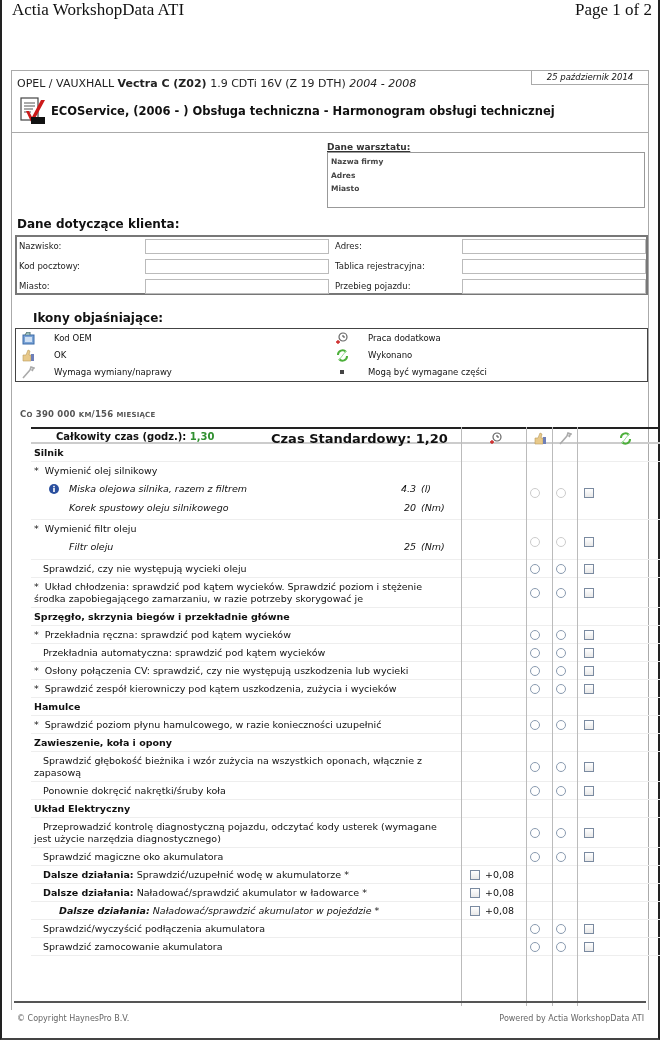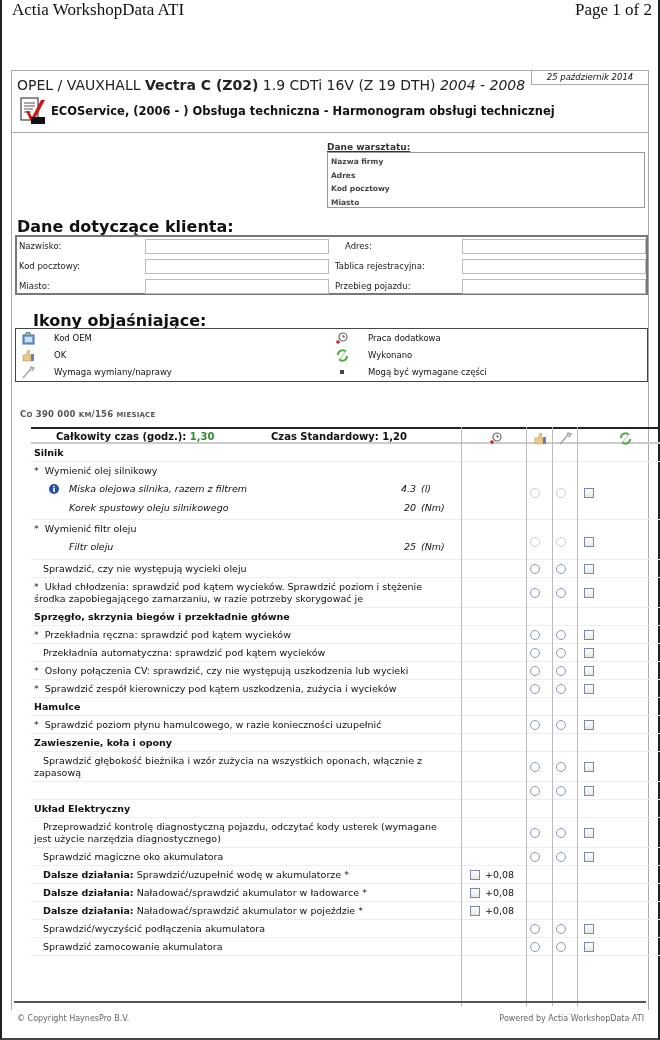--- a/index.html
+++ b/index.html
@@ -1,51 +1,51 @@
 <!DOCTYPE html>
 <html><head>
 <meta charset="utf-8">
 <style>
   * { box-sizing: border-box; margin: 0; padding: 0; }
   html, body { width: 660px; height: 1040px; background: #fff; overflow: hidden; }
   body { font-family: "DejaVu Sans", sans-serif; color: #111; position: relative; }
   .frame { position: absolute; left: 0; top: 0; width: 660px; height: 1040px; border-left: 2px solid #222; border-right: 2px solid #222; border-bottom: 2px solid #444; }
   .print-header { position: absolute; top: 0; left: 12px; right: 8px; height: 24px; font-family: "Liberation Serif", serif; font-size: 17px; display: flex; justify-content: space-between; gap: 32px; }
   .doc { position: absolute; left: 11px; top: 70px; width: 638px; height: 940px; border: 1px solid #aaa; border-bottom: none; }
-  .vehicle-line { position: absolute; left: 5px; top: 6px; font-size: 14px; color: #222; }
+  .vehicle-line { position: absolute; left: 5px; top: 6px; font-size: 11px; color: #222; }
   .vehicle-line b { font-weight: bold; }
   .vehicle-line i { font-style: italic; }
   .date-box { position: absolute; right: 0; top: 0; width: 117px; height: 14px; border-left: 1px solid #aaa; border-bottom: 1px solid #aaa; font-size: 8.5px; font-style: italic; text-align: center; line-height: 13px; }
   .title-row { position: absolute; left: 8px; top: 26px; display: flex; align-items: center; }
   .logo { width: 26px; height: 28px; margin-right: 5px; }
   .main-title { font-size: 11.5px; font-weight: bold; }
   .title-sep { position: absolute; left: 0; right: 0; top: 61px; height: 1px; background: #aaa; }
 
   .ws-label { position: absolute; left: 315px; top: 71px; font-size: 9px; font-weight: bold; color: #333; text-decoration: underline; }
   .ws-box { position: absolute; left: 315px; top: 81px; width: 318px; height: 56px; border: 1px solid #999; padding: 2px 3px; }
   .ws-box div { font-size: 7.5px; font-weight: bold; color: #444; height: 13.5px; line-height: 13.5px; }
 
-  .sec-title { position: absolute; left: 5px; font-size: 16px; font-weight: bold; }
+  .sec-title { position: absolute; left: 5px; font-size: 12px; font-weight: bold; }
   .client-box { position: absolute; left: 3px; top: 164px; width: 633px; height: 60px; border: 2px solid #777; }
   .client-row { position: absolute; left: 0; width: 100%; height: 20px; }
   .client-row .lbl { position: absolute; font-size: 8.5px; color: #222; top: 4px; }
   .client-row .inp { position: absolute; height: 15px; border: 1px solid #bbb; top: 2px; background: #fff; }
 
   .legend-box { position: absolute; left: 3px; top: 257px; width: 633px; height: 54px; border: 1px solid #444; }
   .legend-item { position: absolute; display: flex; align-items: center; font-size: 8.5px; }
   .legend-item .ic { width: 16px; height: 14px; margin-right: 18px; display: flex; align-items: center; justify-content: center; }
 
   .interval { position: absolute; left: 8px; top: 338px; font-size: 8.5px; font-weight: bold; color: #555; letter-spacing: 0.2px; }
   .interval .sc { font-size: 7px; }
 
   .table { position: absolute; left: 3px; top: 356px; width: 633px; margin-left: 16px; }
   .thead { position: relative; height: 17px; border-top: 2px solid #222; border-bottom: 2px solid #ccc; }
   .thead .tot { position: absolute; left: 25px; top: 2px; font-size: 10px; font-weight: bold; }
   .thead .tot .g { color: #2f8f2f; }
-  .thead .std { position: absolute; left: 240px; top: 2px; font-size: 10px; font-weight: bold; }
+  .thead .std { position: absolute; left: 240px; top: 2px; font-size: 13px; font-weight: bold; }
   .vline { position: absolute; top: 0; width: 1px; background: #bbb; }
   .row { position: relative; border-bottom: 1px solid #eee; font-size: 9.5px; }
   .row .txt { position: absolute; left: 3px; top: 3px; width: 410px; line-height: 12px; }
   .row.cat .txt { font-weight: bold; }
   .radio { position: absolute; width: 10px; height: 10px; border-radius: 50%; border: 1px solid #8a9bb0; background: #fff; }
   .radio.light { border-color: #ccc; }
   .cb { position: absolute; width: 10px; height: 10px; border: 1px solid #7a8aa0; background: linear-gradient(#fff, #e8e8e8); }
   .addtime { position: absolute; left: 454px; font-size: 9.5px; }
   .sub { position: absolute; font-style: italic; font-size: 9.5px; }
   .sub-val { position: absolute; font-style: italic; font-size: 9.5px; text-align: right; }
@@ -84,30 +84,29 @@
       <rect x="11" y="20" width="14" height="7" fill="#111"></rect>
     </svg>
     <span class="main-title">ECOService, (2006 - ) Obsługa techniczna - Harmonogram obsługi technicznej</span>
   </div>
   <div class="title-sep"></div>
 
   <div class="ws-label">Dane warsztatu:</div>
   <div class="ws-box">
     <div>Nazwa firmy</div>
     <div>Adres</div>
-    <div>Kod pocztowy</div>
     <div>Miasto</div>
   </div>
 
   <div class="sec-title" style="top:146px;">Dane dotyczące klienta:</div>
   <div class="client-box">
     <div class="client-row" style="top:0;">
       <span class="lbl" style="left:2px;">Nazwisko:</span>
       <div class="inp" style="left:128px; width:184px;"></div>
-      <span class="lbl" style="left:328px;">Adres:</span>
+      <span class="lbl" style="left:318px;">Adres:</span>
       <div class="inp" style="left:445px; width:184px;"></div>
     </div>
     <div class="client-row" style="top:40px;">
       <span class="lbl" style="left:2px;">Miasto:</span>
       <div class="inp" style="left:128px; width:184px;"></div>
       <span class="lbl" style="left:318px;">Przebieg pojazdu:</span>
       <div class="inp" style="left:445px; width:184px;"></div>
     </div>
     <div class="client-row" style="top:20px;">
       <span class="lbl" style="left:2px;">Kod pocztowy:</span>
@@ -294,20 +293,21 @@
         <div class="row cat" style="height: 18px;">
           <div class="txt" style="white-space: pre-wrap;">Zawieszenie, koła i opony</div>
         </div>
         <div class="row" style="height: 30px;">
           <div class="txt" style="white-space: pre-wrap;">   Sprawdzić głębokość bieżnika i wzór zużycia na wszystkich oponach, włącznie z zapasową</div>
           <span class="radio" style="left: 499px; top: 10px;"></span>
           <span class="radio" style="left: 525px; top: 10px;"></span>
           <span class="cb" style="left: 553px; top: 10px;"></span>
         </div>
         <div class="row" style="height: 18px;">
+          <div class="txt" style="white-space: pre-wrap;">   Ponownie dokręcić nakrętki/śruby koła</div>
           <span class="radio" style="left: 499px; top: 4px;"></span>
           <span class="radio" style="left: 525px; top: 4px;"></span>
           <span class="cb" style="left: 553px; top: 4px;"></span>
         </div>
         <div class="row cat" style="height: 18px;">
           <div class="txt" style="white-space: pre-wrap;">Układ Elektryczny</div>
         </div>
         <div class="row" style="height: 30px;">
           <div class="txt" style="white-space: pre-wrap;">   Przeprowadzić kontrolę diagnostyczną pojazdu, odczytać kody usterek (wymagane jest użycie narzędzia diagnostycznego)</div>
           <span class="radio" style="left: 499px; top: 10px;"></span>
@@ -324,21 +324,21 @@
           <div class="txt" style="left: 12px;"><b>Dalsze działania:</b><span> Sprawdzić/uzupełnić wodę w akumulatorze *</span></div>
           <span class="cb" style="left: 439px; top: 4px;"></span>
           <span class="addtime" style="top: 3px;">+0,08</span>
         </div>
         <div class="row" style="height: 18px;">
           <div class="txt" style="left: 12px;"><b>Dalsze działania:</b><span> Naładować/sprawdzić akumulator w ładowarce *</span></div>
           <span class="cb" style="left: 439px; top: 4px;"></span>
           <span class="addtime" style="top: 3px;">+0,08</span>
         </div>
         <div class="row" style="height: 18px;">
-          <div class="txt" style="left: 12px;"><b>Dalsze działania:</b><span> Naładować/sprawdzić akumulator w pojeździe *</span></div>
+          <div class="txt" style="left: 28px; font-style: italic;"><b>Dalsze działania:</b><span> Naładować/sprawdzić akumulator w pojeździe *</span></div>
           <span class="cb" style="left: 439px; top: 4px;"></span>
           <span class="addtime" style="top: 3px;">+0,08</span>
         </div>
         <div class="row" style="height: 18px;">
           <div class="txt" style="white-space: pre-wrap;">   Sprawdzić/wyczyścić podłączenia akumulatora</div>
           <span class="radio" style="left: 499px; top: 4px;"></span>
           <span class="radio" style="left: 525px; top: 4px;"></span>
           <span class="cb" style="left: 553px; top: 4px;"></span>
         </div>
         <div class="row" style="height: 18px;">

